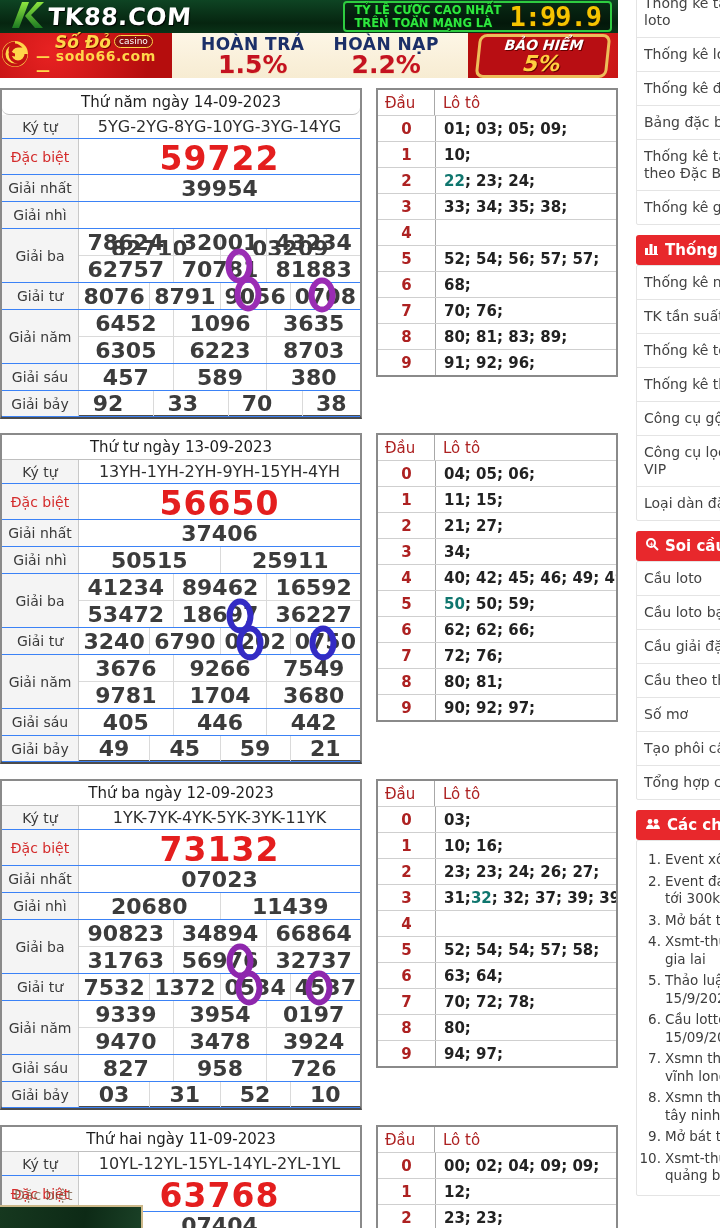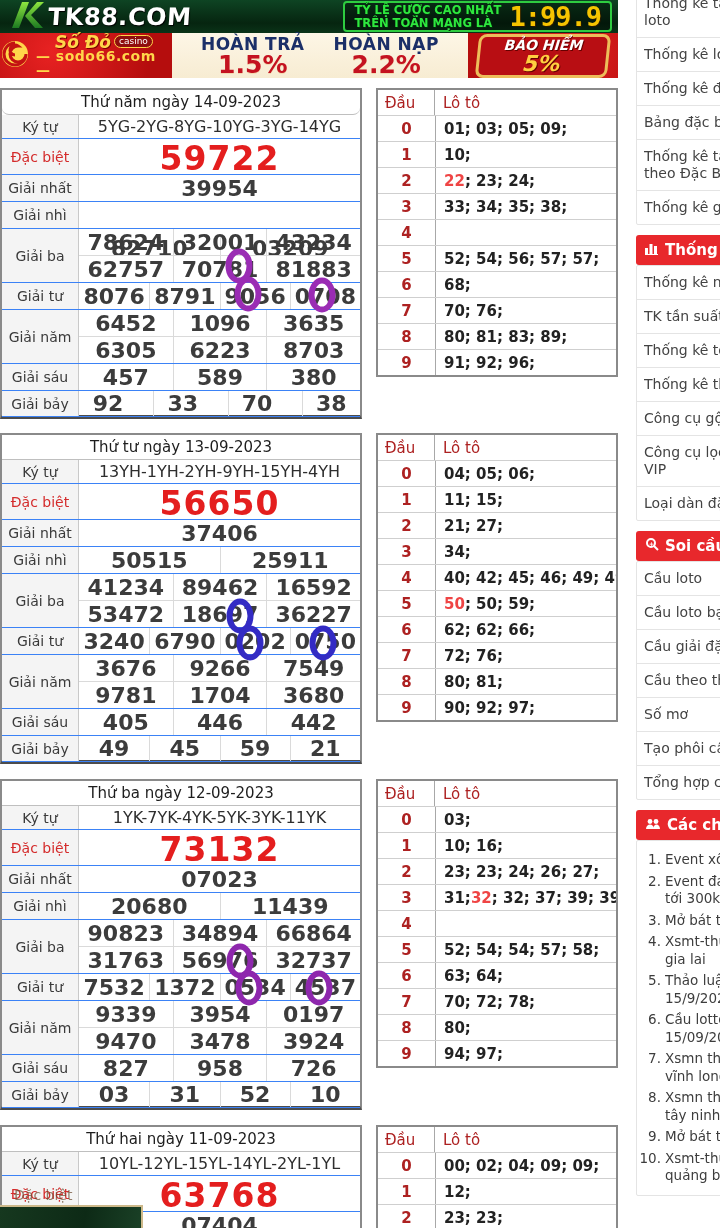--- a/index.html
+++ b/index.html
@@ -61,21 +61,21 @@
   
   .ltable{position:absolute;left:376px;width:242px;background:#fff;box-sizing:border-box;border:2px solid #8a8a8a;
     display:flex;flex-direction:column}
   .l-row{display:flex;height:26px;flex:none;border-top:1px solid #cfcfcf;box-sizing:border-box}
   .l-row.hdr{border-top:none;height:25px}
   .l-head{width:57px;flex:none;border-right:1px solid #a8a8a8;display:flex;align-items:center;justify-content:center;
     color:#ad2121;font-weight:bold;font-size:15px}
   .l-head.hl{justify-content:flex-start;padding-left:7px;box-sizing:border-box;font-weight:normal}
   .l-vals{flex:1;display:flex;align-items:center;padding-left:8px;font-weight:bold;font-size:15px;color:#222;
     white-space:nowrap;overflow:hidden}
-  .l-vals .hot{color:#ef4444}
+  .l-vals .hot{color:#0f766e}
   .l-vals.hdr-lbl{font-weight:normal;color:#ad2121}
 
   
   .sidebar{position:absolute;left:636px;top:-14px;width:120px}
   .sb-card{background:#fff;border:1px solid #e4e4e4;border-radius:2px}
   .sb-item{padding:8px 7px;font-size:14px;line-height:17px;color:#434343;border-top:1px solid #e4e4e4;cursor:pointer}
   .sb-card .sb-item:first-child{border-top:none}
   .sb-item div{white-space:nowrap;overflow:hidden}
   .sb-head{margin-top:10px;height:30px;border-radius:3px;background:#e8282c;color:#fff;display:flex;align-items:center;
     gap:6px;padding-left:9px;font-weight:bold;font-size:15px;white-space:nowrap}

